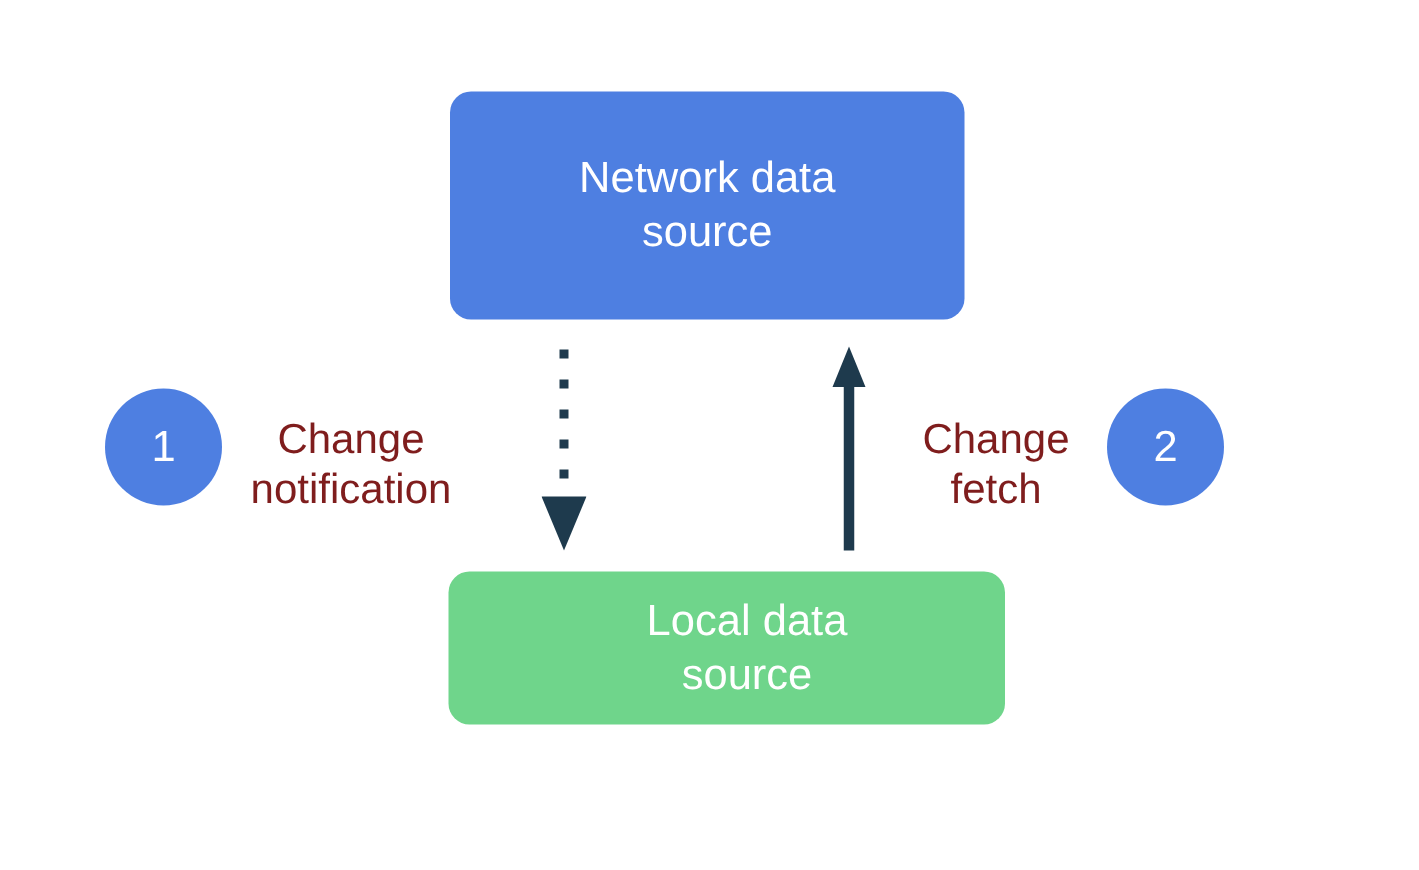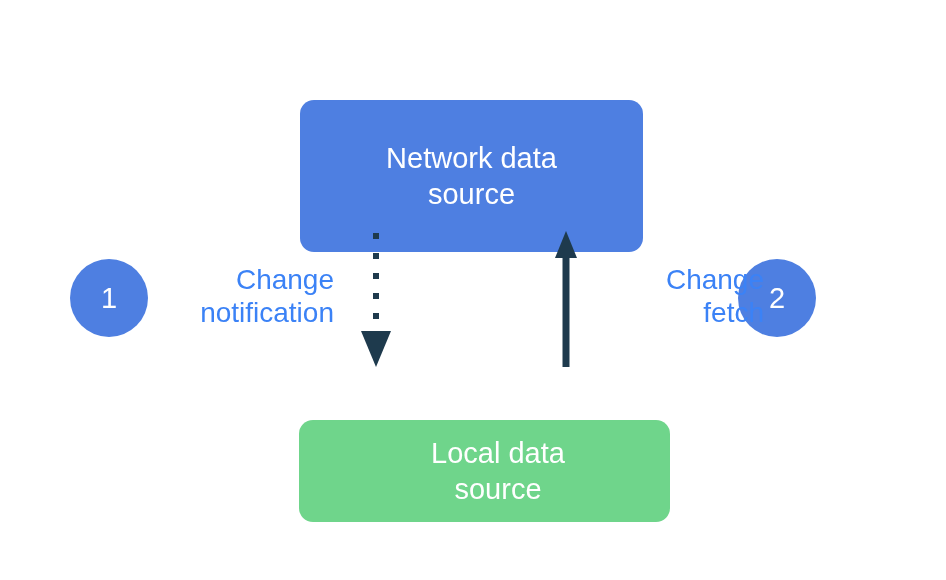--- a/index.html
+++ b/index.html
@@ -19,21 +19,20 @@
     position: absolute;
     display: flex;
     align-items: center;
     justify-content: center;
     border-radius: 14px;
     color: #ffffff;
     font-size: 29px;
     line-height: 36px;
     text-align: center;
     white-space: pre-line;
-    margin-top: 39px;
   }
   .node-network {
     left: 300px;
     top: 61px;
     width: 343px;
     height: 152px;
     background: #4e7fe1;
   }
   .node-local {
     left: 299px;
@@ -53,25 +52,25 @@
     font-size: 29px;
     display: flex;
     align-items: center;
     justify-content: center;
   }
   .step-circle-1 { left: 70px;  top: 259px; }
   .step-circle-2 { left: 738px; top: 259px; }
   .step-label {
     position: absolute;
     width: 200px;
-    top: 263px;
-    color: #3b82f6;
+    top: 276px;
+    color: #7f1d1d;
     font-size: 28px;
     line-height: 33px;
-    text-align: right;
+    text-align: center;
     white-space: pre-line;
   }
   .step-label-1 { left: 134px; }
   .step-label-2 { left: 564px; }
   .arrow-svg {
     position: absolute;
     display: block;
   }
   .arrow-notification { left: 361px; top: 230px; }
   .arrow-fetch        { left: 554px; top: 230px; }

